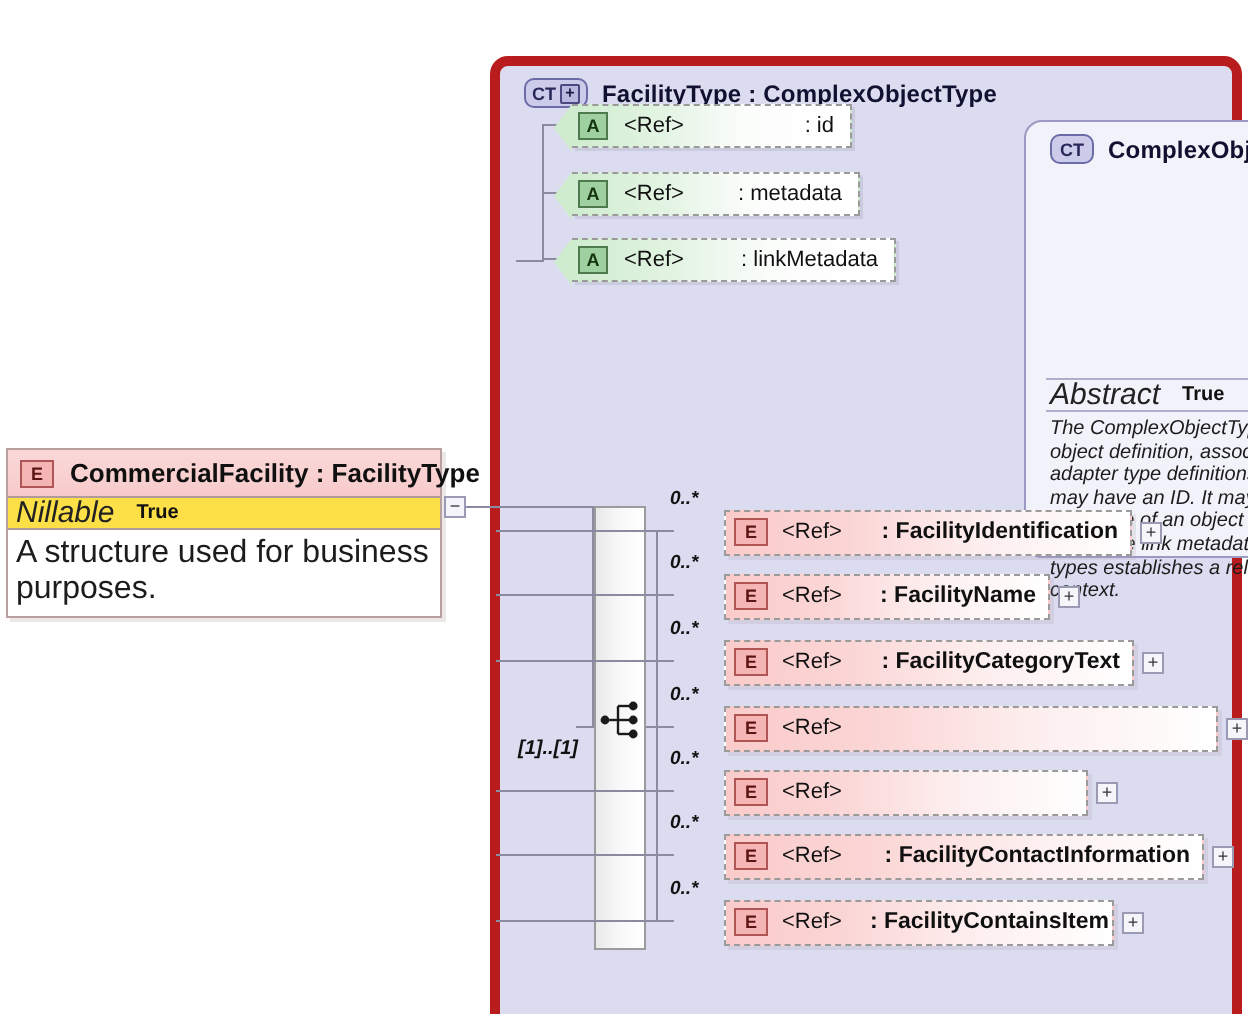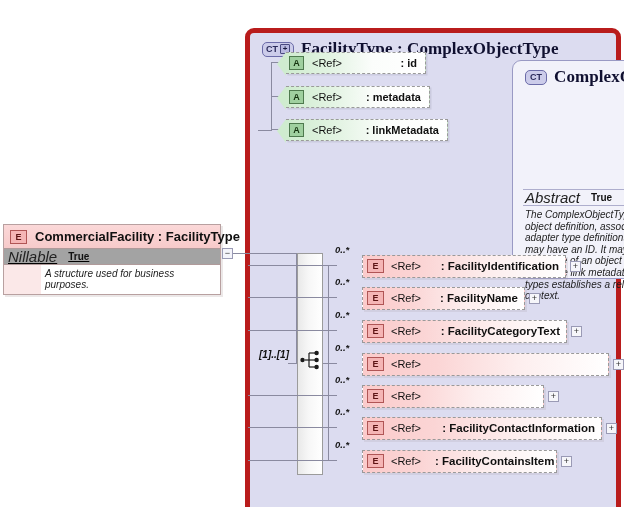--- a/index.html
+++ b/index.html
@@ -35,21 +35,21 @@
     padding:0 3px;height:13px;line-height:12px;
     font-size:9px;font-weight:bold;color:#2a2a5a;
     font-family:"Liberation Sans",sans-serif;
   }
   .ct-badge .plusbox{
     display:inline-block;width:8px;height:8px;line-height:7px;
     text-align:center;font-size:8px;
     border:1px solid #4a4a80;background:#b8b8e0;color:#1a1a40;
     border-radius:1px;
   }
-  .panel-title-text{font-size:17px;font-weight:bold;color:#101030;letter-spacing:.1px;font-family:Liberation Serif, serif;}
+  .panel-title-text{font-size:12px;font-weight:bold;color:#101030;letter-spacing:.1px;}
 
   
   #base-panel{
     position:absolute;left:262px;top:27px;width:293px;height:219px;
     background:#f2f2fa;
     border:1px solid #9a9ac4;
     border-radius:9px;
     box-sizing:border-box;
   }
   #base-panel-title{
@@ -90,21 +90,21 @@
     z-index:-1;
   }
   .a-icon{
     width:15px;height:14px;margin-left:3px;
     border:1px solid #4e7a4e;background:#9fd09f;
     display:flex;align-items:center;justify-content:center;
     font-size:9px;font-weight:bold;color:#14330f;
     box-sizing:border-box;flex:0 0 auto;
   }
   .ref-text{margin-left:8px;font-size:11px;color:#111;}
-  .attr-name{margin-left:auto;padding-left:16px;font-size:11px;font-weight:bold;color:#101010;white-space:nowrap;}
+  .attr-name{margin-left:auto;padding-left:16px;font-size:11px;font-weight:normal;color:#101010;white-space:nowrap;}
 
   
   #abstract-block{
     position:absolute;left:10px;top:128px;width:270px;
     box-sizing:border-box;
   }
   .prop-line{
     border-top:1px solid #aeaecd;
     border-bottom:1px solid #aeaecd;
     padding:1px 0 1px 2px;
@@ -132,44 +132,44 @@
     background:linear-gradient(180deg,#fbd8d8 0%,#f7caca 100%);
   }
   .e-icon{
     width:17px;height:14px;
     border:1px solid #b05555;background:#f5b5b5;
     display:flex;align-items:center;justify-content:center;
     font-size:9px;font-weight:bold;color:#5d1414;
     box-sizing:border-box;flex:0 0 auto;
   }
   #elem-title{font-size:13px;font-weight:bold;color:#101010;white-space:nowrap;}
-  #elem-props{background:#a3a3a3;text-decoration:underline;}
+  #elem-props{background:#fde047;}
   #elem-props .prop-line{border-color:#b09a9a;padding-left:4px;}
-  #elem-doc{background:#ffffff;padding:3px 4px 4px 4px;font-style:italic;font-size:10px;color:#1c1c1c;margin-left:37px;}
+  #elem-doc{background:#ffffff;padding:3px 4px 4px 4px;font-size:16px;color:#1c1c1c;}
 
   
   #collapse-toggle{
     position:absolute;left:222px;top:248px;
     width:11px;height:11px;
     border:1px solid #9a9ab5;background:#f4f4fa;
     display:flex;align-items:center;justify-content:center;
     font-size:9px;line-height:9px;color:#333;
     box-sizing:border-box;
   }
 
   
   #sequence-box{
     position:absolute;left:297px;top:253px;width:26px;height:222px;
     background:linear-gradient(90deg,#e9e9e9 0%,#f7f7f7 45%,#ffffff 100%);
     border:1px solid #9b9b9b;
     box-sizing:border-box;
   }
   #seq-glyph{position:absolute;left:300px;top:350px;width:22px;height:20px;}
   #card-label{
-    position:absolute;left:259px;top:349px;
+    position:absolute;left:259px;top:369px;
     font-style:italic;font-size:10px;font-weight:bold;color:#111;
     white-space:nowrap;
   }
 
   
   .eref-row{position:absolute;height:26px;left:335px;display:flex;align-items:center;}
   .card{
     position:absolute;left:0;top:-9px;
     font-style:italic;font-size:9.5px;font-weight:bold;color:#111;
     white-space:nowrap;

